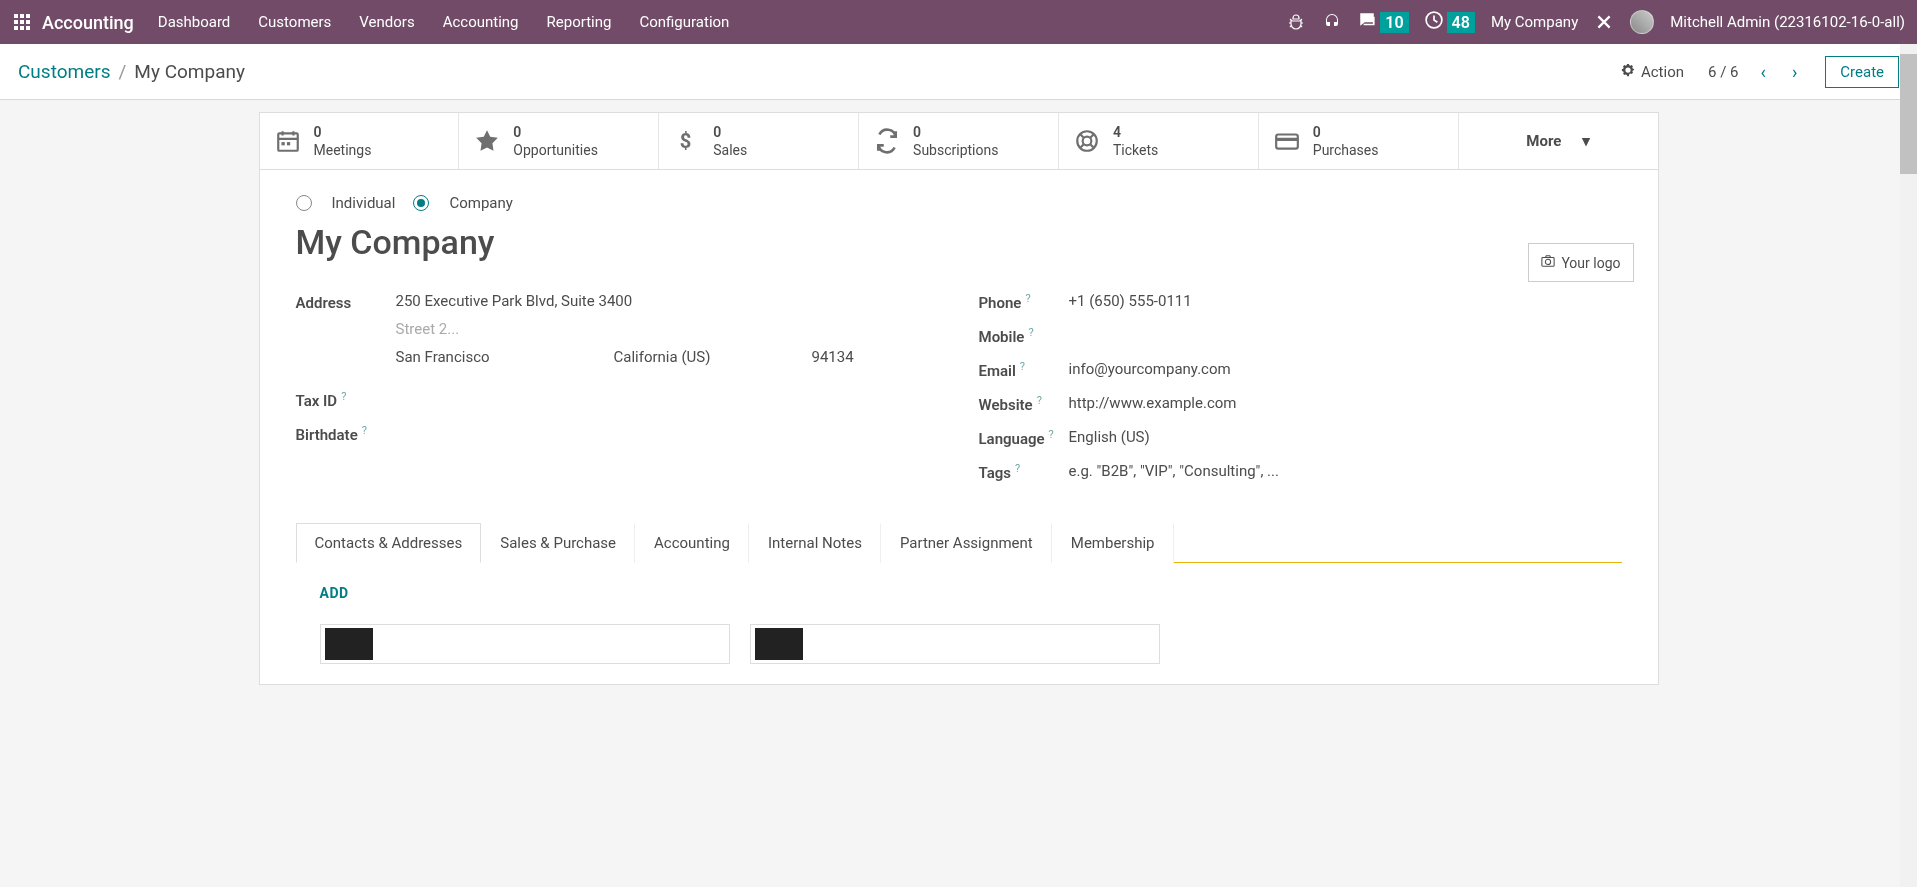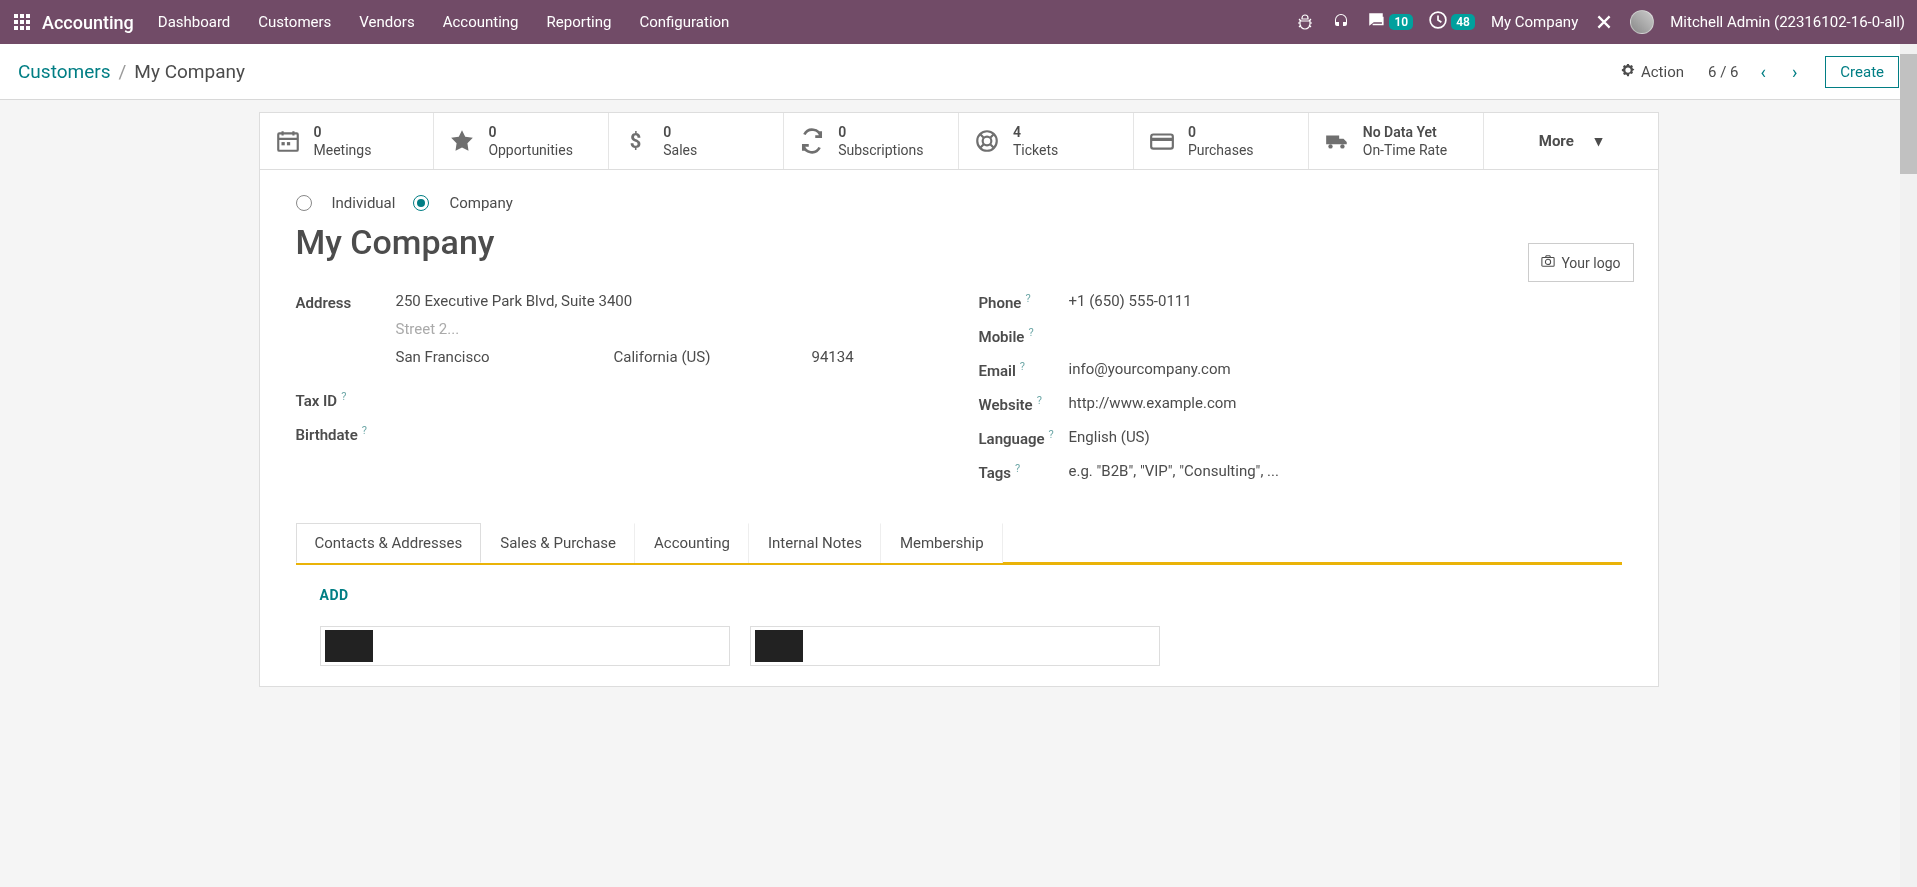--- a/index.html
+++ b/index.html
@@ -7,21 +7,21 @@
 
 
 .navbar { background: #714b67; color: #fff; height: 44px; display: flex; align-items: center; padding: 0 12px; font-size: 15px; }
 .navbar .apps-icon { width: 24px; height: 24px; margin-right: 10px; display:flex; align-items:center; justify-content:center; }
 .navbar .app-title { font-weight: 500; font-size: 18px; margin-right: 24px; }
 .navbar .menu { display: flex; gap: 28px; }
 .navbar .menu span { cursor: pointer; }
 .navbar .spacer { flex: 1; }
 .navbar .right { display: flex; align-items: center; gap: 16px; }
 .navbar .badge-group { display:flex; align-items:center; gap:4px; cursor:pointer; }
-.navbar .badge { background:#00a09d; color:#fff; border-radius:5px; padding:1px 5px; font-size:12px; font-weight:600; }
+.navbar .badge { background:#00a09d; color:#fff; border-radius:0; padding:1px 5px; font-size:16px; font-weight:600; }
 .navbar .icon-btn { width:20px; height:20px; display:flex; align-items:center; justify-content:center; cursor:pointer; }
 .navbar .avatar { width:24px; height:24px; border-radius:50%; background: linear-gradient(45deg,#888,#ccc); border:1px solid rgba(255,255,255,0.4); }
 .navbar .user { cursor:pointer; }
 
 
 .controlbar { background:#fff; border-bottom:1px solid #d8d8d8; height:56px; display:flex; align-items:center; padding:0 18px; }
 .breadcrumb { font-size:19px; color:#6c6c6c; display:flex; align-items:center; gap:8px; }
 .breadcrumb .link { color:#017e84; cursor:pointer; }
 .breadcrumb .sep { color:#999; }
 .breadcrumb .current { color:#4c4c4c; }
@@ -60,21 +60,21 @@
 .field-row { display:flex; align-items:flex-start; margin-bottom: 14px; font-size:15px; }
 .field-label { width:100px; color:#4c4c4c; font-weight:600; display:flex; align-items:flex-start; gap:4px; padding-top:2px; }
 .field-label.wider { width:90px; }
 .help-q { color:#6fa8a8; font-size:11px; font-weight:normal; position:relative; top:-2px; cursor:pointer; }
 .field-val { flex:1; color:#4c4c4c; }
 .field-val .placeholder { color:#aaa; }
 .addr-grid { display:grid; grid-template-columns: 210px 190px 1fr; gap:8px; }
 .addr-line { margin-bottom:10px; }
 
 
-.tabs { display:flex; border-bottom:3px solid #eab308; margin-top:26px; padding-left:0; }
+.tabs { display:flex; border-bottom:1px solid #eab308; margin-top:26px; padding-left:0; }
 .tab { padding:10px 18px; font-size:15px; color:#4c4c4c; border:1px solid transparent; border-bottom:none; cursor:pointer; position:relative; top:1px; background:#fff; }
 .tab.active { border-color:#ddd; border-bottom:1px solid #fff; }
 .tab:not(.active) { border-right:1px solid #eee; }
 
 .tabcontent { padding: 20px 24px; }
 .add-link { color:#017e84; font-weight:700; font-size:14px; letter-spacing:0.5px; cursor:pointer; }
 .cards { display:flex; gap:20px; margin-top:22px; }
 .card { width:410px; height:40px; border:1px solid #ddd; display:flex; align-items:center; padding:4px; gap:12px; }
 .card .thumb { width:48px; height:32px; background:#222; }
 
@@ -242,33 +242,20 @@
           <svg viewBox="0 0 24 24" width="28" height="26">
               <rect x="2" y="6" width="20" height="13" rx="2" fill="none" stroke="#6f6f6f" stroke-width="2"></rect>
               <rect x="2" y="9" width="20" height="3" fill="#6f6f6f"></rect>
             </svg>
         </div>
         <div class="stext">
             <span class="num">0</span>
             <span>Purchases</span>
           </div>
       </div>
-      <div class="statbtn">
-        <div class="sicon">
-          <svg viewBox="0 0 24 24" width="28" height="26">
-              <path d="M2 7h12v8H2zM14 10h4l3 3v2h-7z" fill="#6f6f6f"></path>
-              <circle cx="6" cy="17" r="2" fill="#6f6f6f"></circle>
-              <circle cx="17" cy="17" r="2" fill="#6f6f6f"></circle>
-            </svg>
-        </div>
-        <div class="stext">
-            <span class="num">No Data Yet</span>
-            <span>On-Time Rate</span>
-          </div>
-      </div>
       <div class="statbtn more">
         <span>More</span>
         <span>▾</span>
       </div>
     </div>
 
     <div class="formbody">
       <div class="radio-row">
         <div class="radio">
           <span class="circle"></span>
@@ -368,20 +355,21 @@
             <div class="field-val placeholder">e.g. "B2B", "VIP", "Consulting", ...</div>
           </div>
         </div>
       </div>
 
       <div class="tabs">
         <div class="tab active">Contacts &amp; Addresses</div>
         <div class="tab">Sales &amp; Purchase</div>
         <div class="tab">Accounting</div>
         <div class="tab">Internal Notes</div>
+        <div class="tab">Partner Assignment</div>
         <div class="tab">Membership</div>
       </div>
 
       <div class="tabcontent">
         <span class="add-link">ADD</span>
         <div class="cards">
           <div class="card">
               <div class="thumb"></div>
             </div>
           <div class="card">

